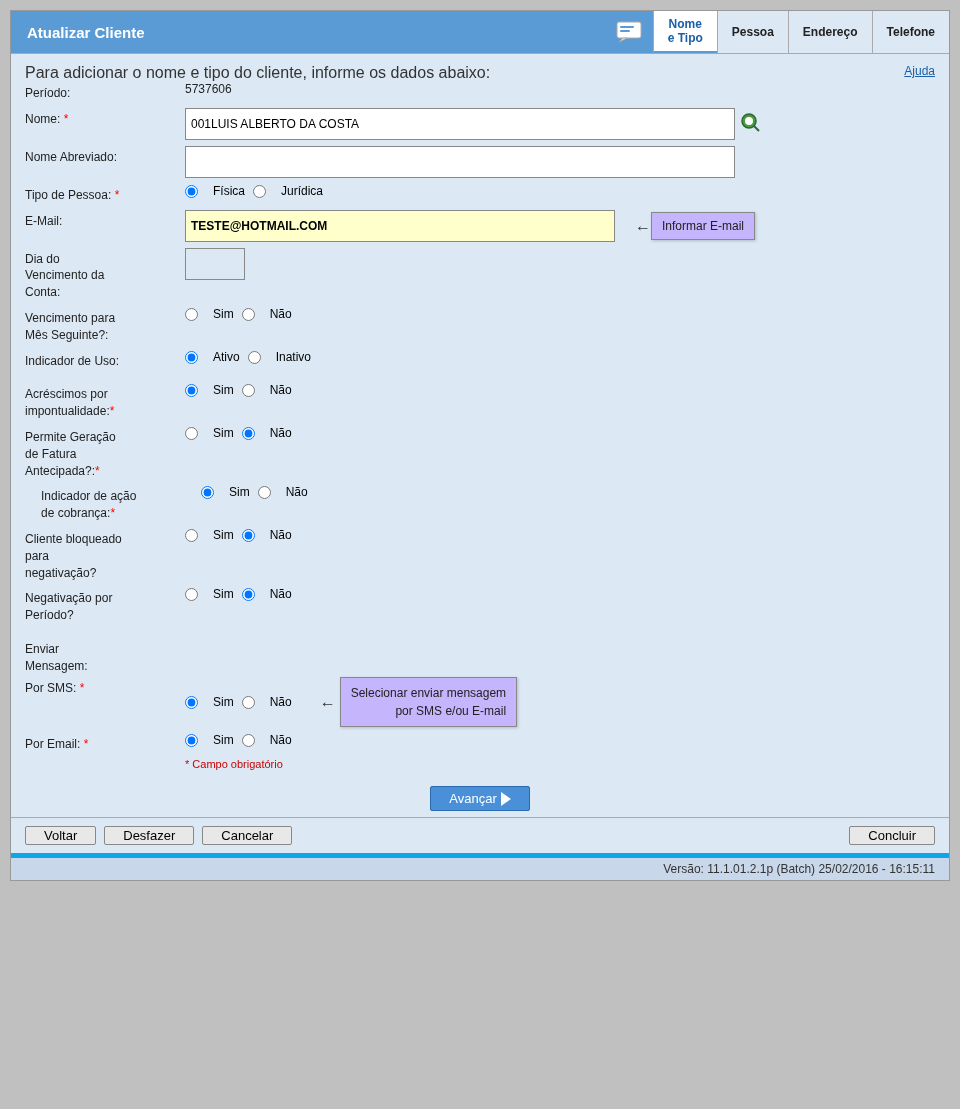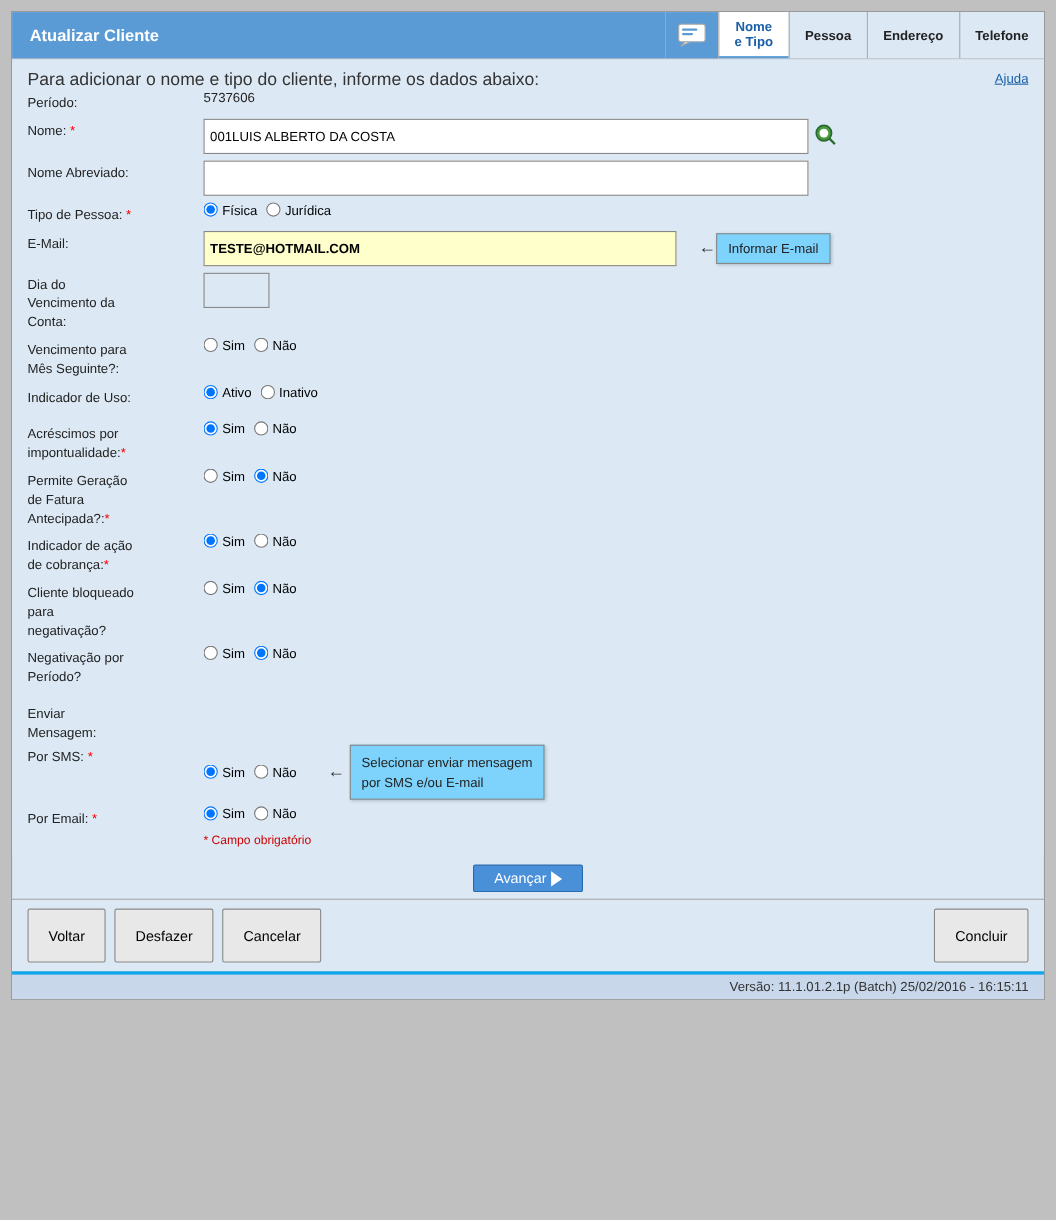--- a/index.html
+++ b/index.html
@@ -139,36 +139,37 @@
       width: 240px;
     }
     .radio-group {
       display: flex;
       align-items: center;
       gap: 8px;
       font-size: 12px;
     }
     .radio-group label {
       display: flex;
-      align-items: flex-start;
-      gap: 4px;
+      align-items: flex-end;
+      gap: 15px;
       cursor: pointer;
     }
     input[type="radio"] {
       cursor: pointer;
     }
     .callout-box {
-      background: #7dd3fc;
+      background: #c4b5fd;
       border: 1px solid #888;
       padding: 6px 10px;
       font-size: 12px;
       color: #222;
       box-shadow: 1px 1px 3px rgba(0,0,0,0.2);
       white-space: nowrap;
       position: relative;
+      text-align: right;
     }
     
     .btn-row {
       display: flex;
       align-items: center;
       justify-content: center;
       padding: 10px 14px 6px 14px;
       gap: 6px;
     }
     .btn {
@@ -203,29 +204,29 @@
       align-items: center;
       justify-content: space-between;
     }
     .bottom-left {
       display: flex;
       gap: 8px;
     }
     .btn-nav {
       background: #e8e8e8;
       border: 1px solid #888;
-      padding: 16px 18px;
+      padding: 1px 18px;
       font-size: 13px;
       cursor: pointer;
       border-radius: 2px;
     }
     
     .status-bar {
       background: #c8d8ea;
-      border-top: 3px solid #0ea5e9;
+      border-top: 5px solid #0ea5e9;
       padding: 4px 14px;
       font-size: 12px;
       color: #333;
       text-align: right;
     }
     
     .form-divider {
       height: 8px;
     }
     
@@ -418,21 +419,21 @@
           <span>Sim</span>
         </label>
         <label>
           <input type="radio" name="permite_geracao" checked="" style="">
           <span>Não</span>
         </label>
       </div>
     </div>
 
     <div class="form-row">
-      <div class="form-label" style="line-height:1.4;">
+      <div class="form-label" style="line-height:1.4;margin-left:16px;">
         Indicador de ação<br>de cobrança:<span class="required">*</span>
       </div>
       <div class="form-control-area radio-group">
         <label>
           <input type="radio" name="indicador_acao" checked="" style="">
           <span>Sim</span>
         </label>
         <label>
           <input type="radio" name="indicador_acao" style="">
           <span>Não</span>

